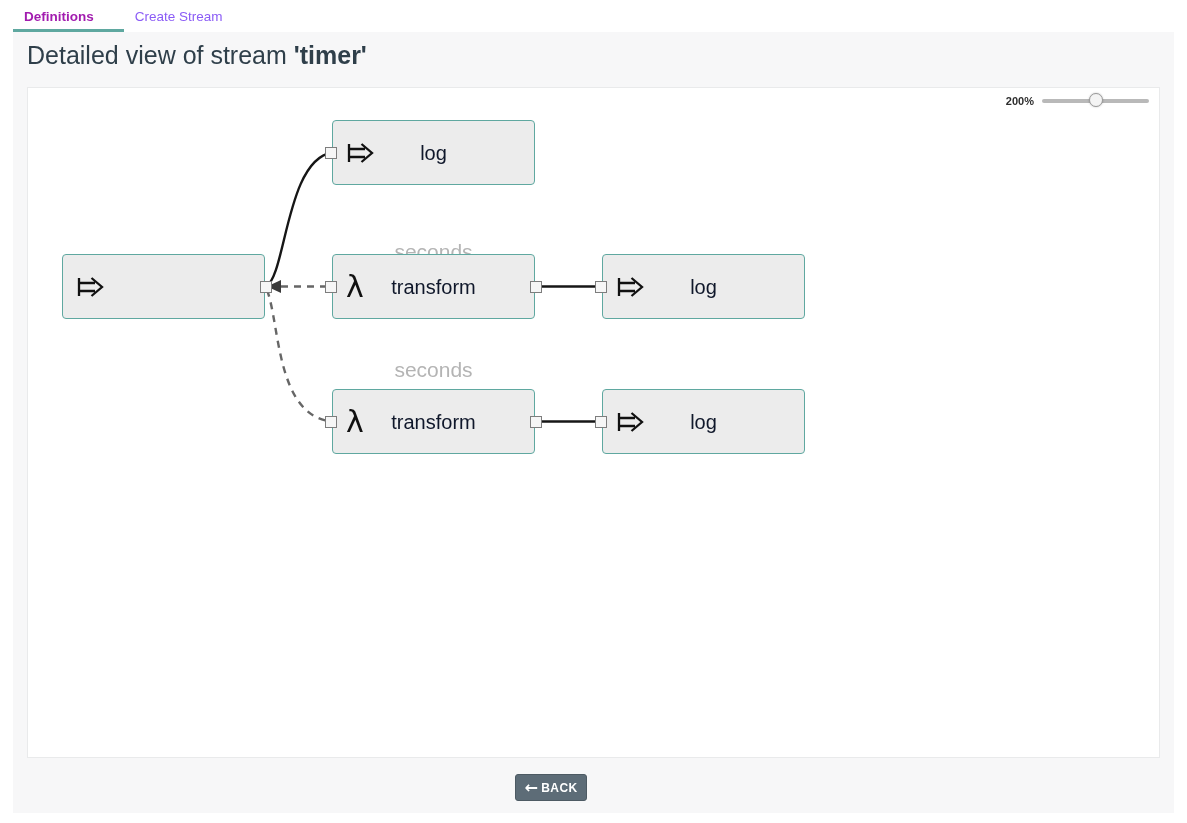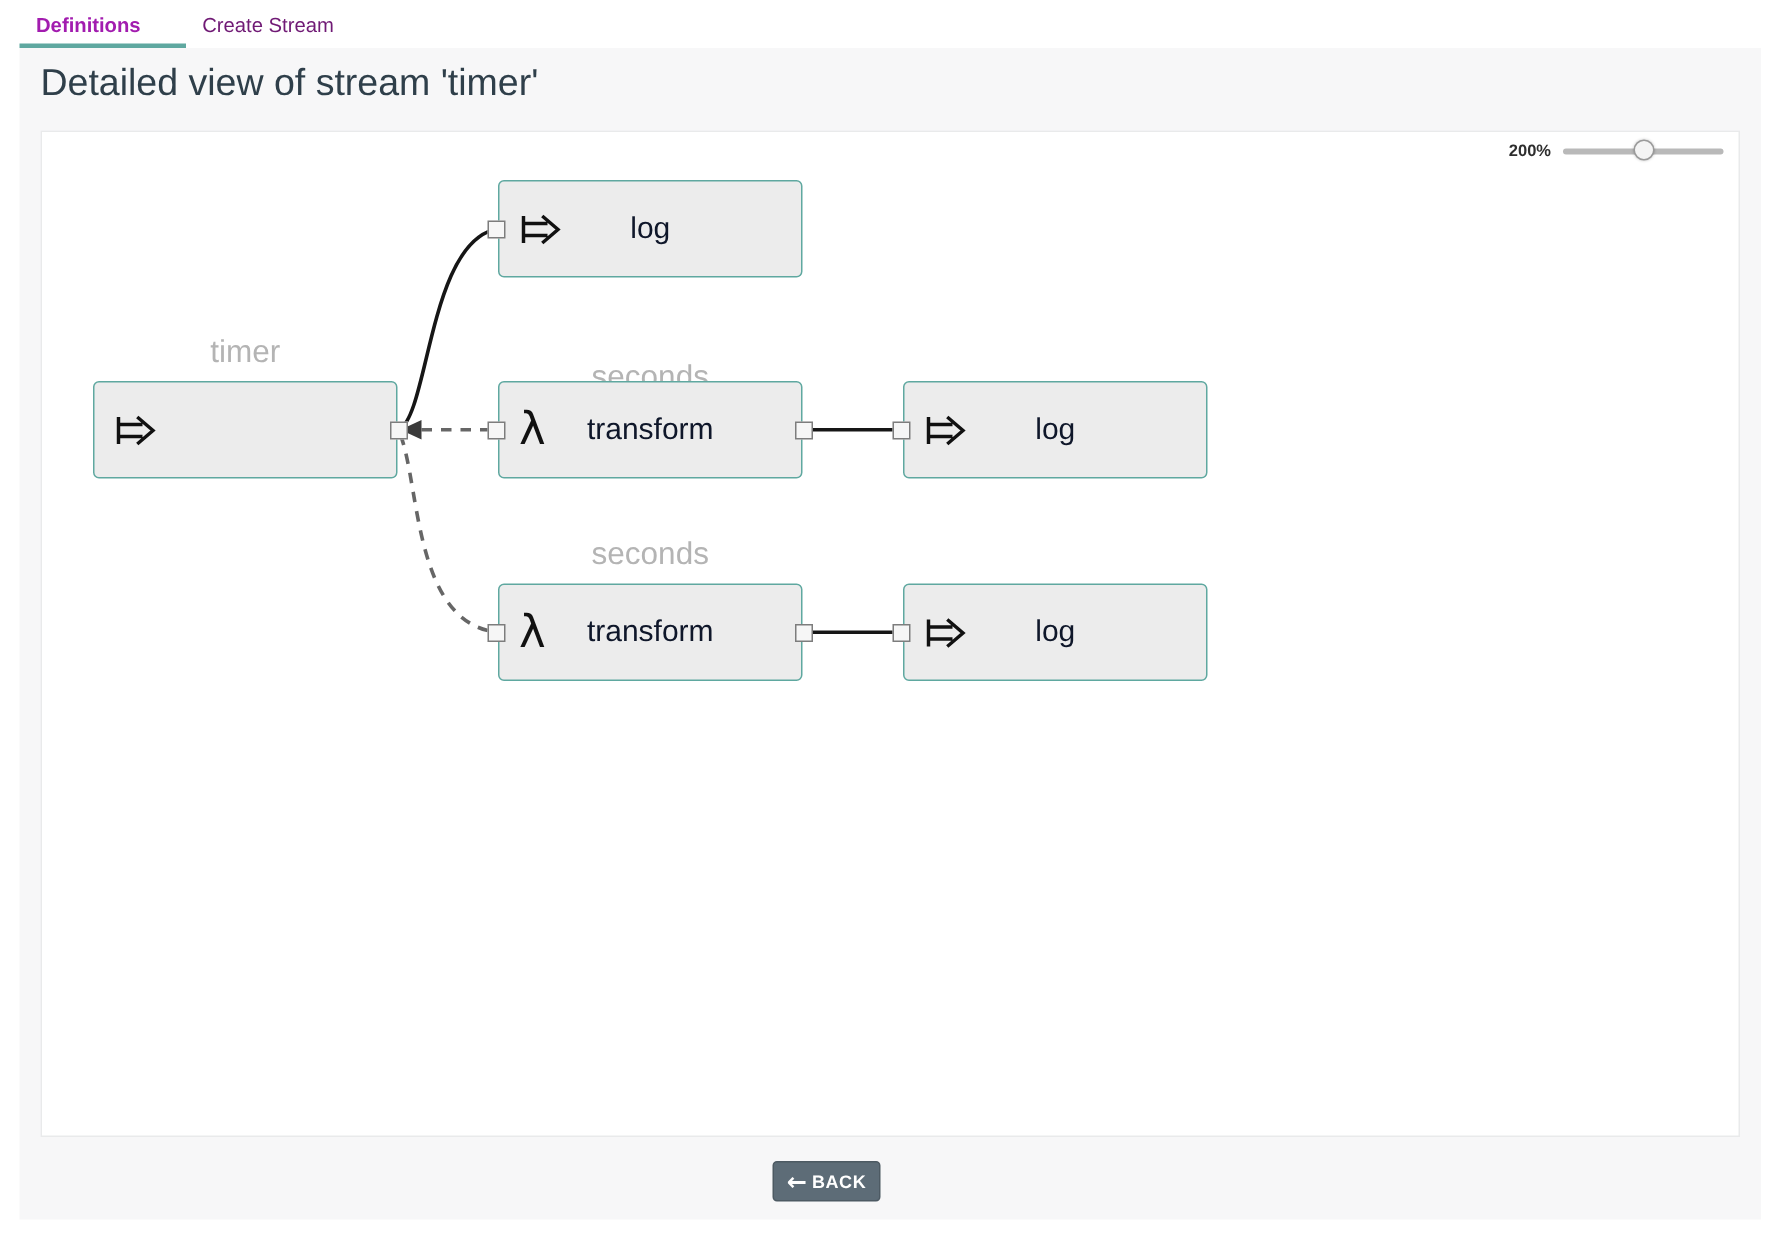--- a/index.html
+++ b/index.html
@@ -2,27 +2,27 @@
 <html><head>
 <meta charset="utf-8">
 <style>
   * { box-sizing: border-box; }
   html,body { margin:0; padding:0; background:#ffffff; }
   body { font-family:"Liberation Sans", sans-serif; }
   .page { position:relative; width:1187px; height:823px; background:#ffffff; overflow:hidden; }
 
   
   .tab-bar { position:absolute; left:13px; top:0; height:30px; background:#ffffff; white-space:nowrap; }
-  .tab { display:inline-block; padding:9px 12px 5px 11px; font-size:13.5px; color:#701a75; cursor:pointer; }
+  .tab { display:inline-block; padding:9px 12px 5px 11px; font-size:13.5px; color:#8b5cf6; cursor:pointer; }
   .tab.active { color:#a21caf; font-weight:700; border-bottom:3px solid #5fa8a0; padding-right:30px; }
 
   
   .content { position:absolute; left:13px; top:32px; width:1161px; height:781px; background:#f7f7f8; }
   .page-title { position:absolute; left:14px; top:9px; font-size:25px; color:#2f3f4a; }
-  .page-title .stream-name { font-weight:400; }
+  .page-title .stream-name { font-weight:700; }
 
   
   .canvas { position:absolute; left:14px; top:55px; width:1133px; height:671px; background:#ffffff; border:1px solid #e9eaeb; }
 
   
   .zoom-control { position:absolute; top:7px; right:10px; display:flex; align-items:center; gap:8px;text-align:right; }
   .zoom-label { font-size:11px; font-weight:700; color:#2e2e2e; }
   .slider-track { position:relative; width:107px; height:4px; background:#b9b9b9; border-radius:2px; cursor:pointer; }
   .slider-handle { position:absolute; left:47px; top:-6px; width:14px; height:14px; border-radius:50%;
                    background:#f4f4f4; border:1px solid #9a9a9a; box-shadow:0 0 2px rgba(0,0,0,0.25); cursor:grab; }
@@ -77,21 +77,20 @@
 
       <svg class="connections" viewBox="0 0 1133 671">
         <path class="link-solid" d="M238,198.5 C258,188 258,72 304,64.5"></path>
         <path class="link-dashed" d="M240,198.5 L304,198.5"></path>
         <path class="link-dashed" d="M239,202 C252,236 248,328 304,333.5"></path>
         <path class="link-solid" d="M507,198.5 L574,198.5"></path>
         <path class="link-solid" d="M507,333.5 L574,333.5"></path>
         <polygon class="arrowhead" points="239,198.5 253,192 253,205"></polygon>
       </svg>
 
-      <div class="group-label" style="left:34px; top:135px;">timer</div>
       <div class="group-label" style="left:304px; top:152px;">seconds</div>
       <div class="group-label" style="left:304px; top:270px;">seconds</div>
 
       <div class="node" style="left:304px; top:32px;">
         <span class="port port-in"></span>
         <span class="node-icon">
           <svg width="29" height="24" viewBox="0 0 29 24">
               <path d="M3 3 V21 M3 8 H19 M3 16 H19 M15.5 3 L26 12 L15.5 21" stroke="#111" stroke-width="2.3" fill="none" stroke-linejoin="miter"></path>
             </svg>
         </span>

